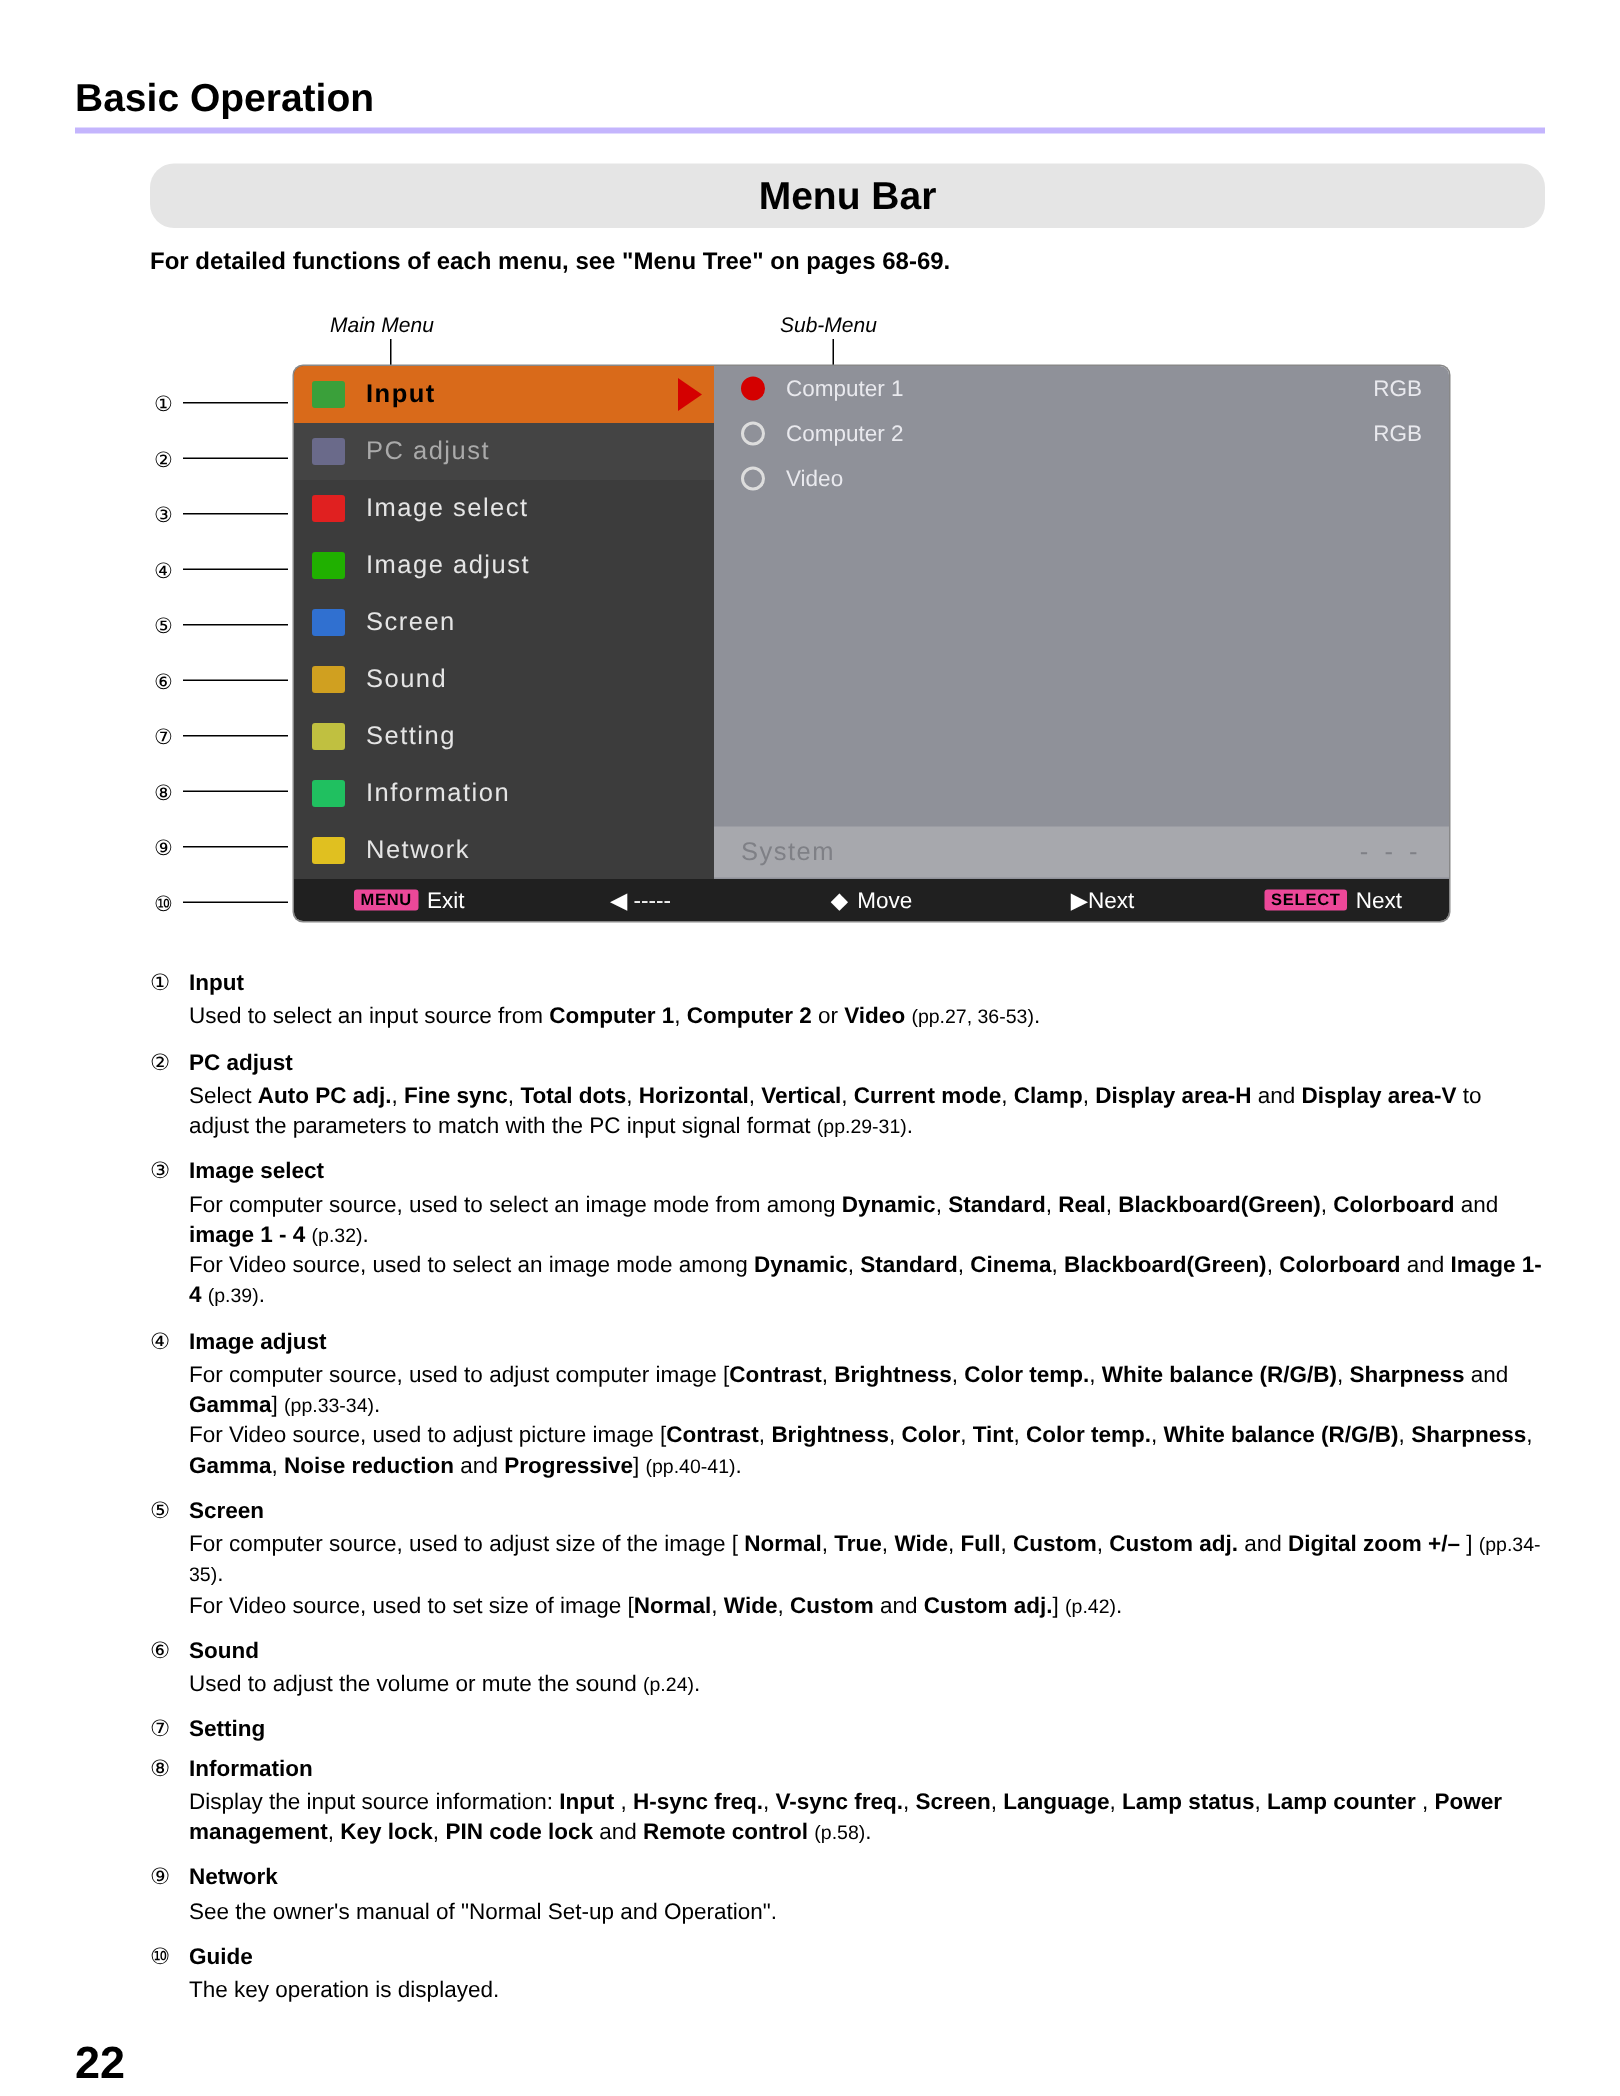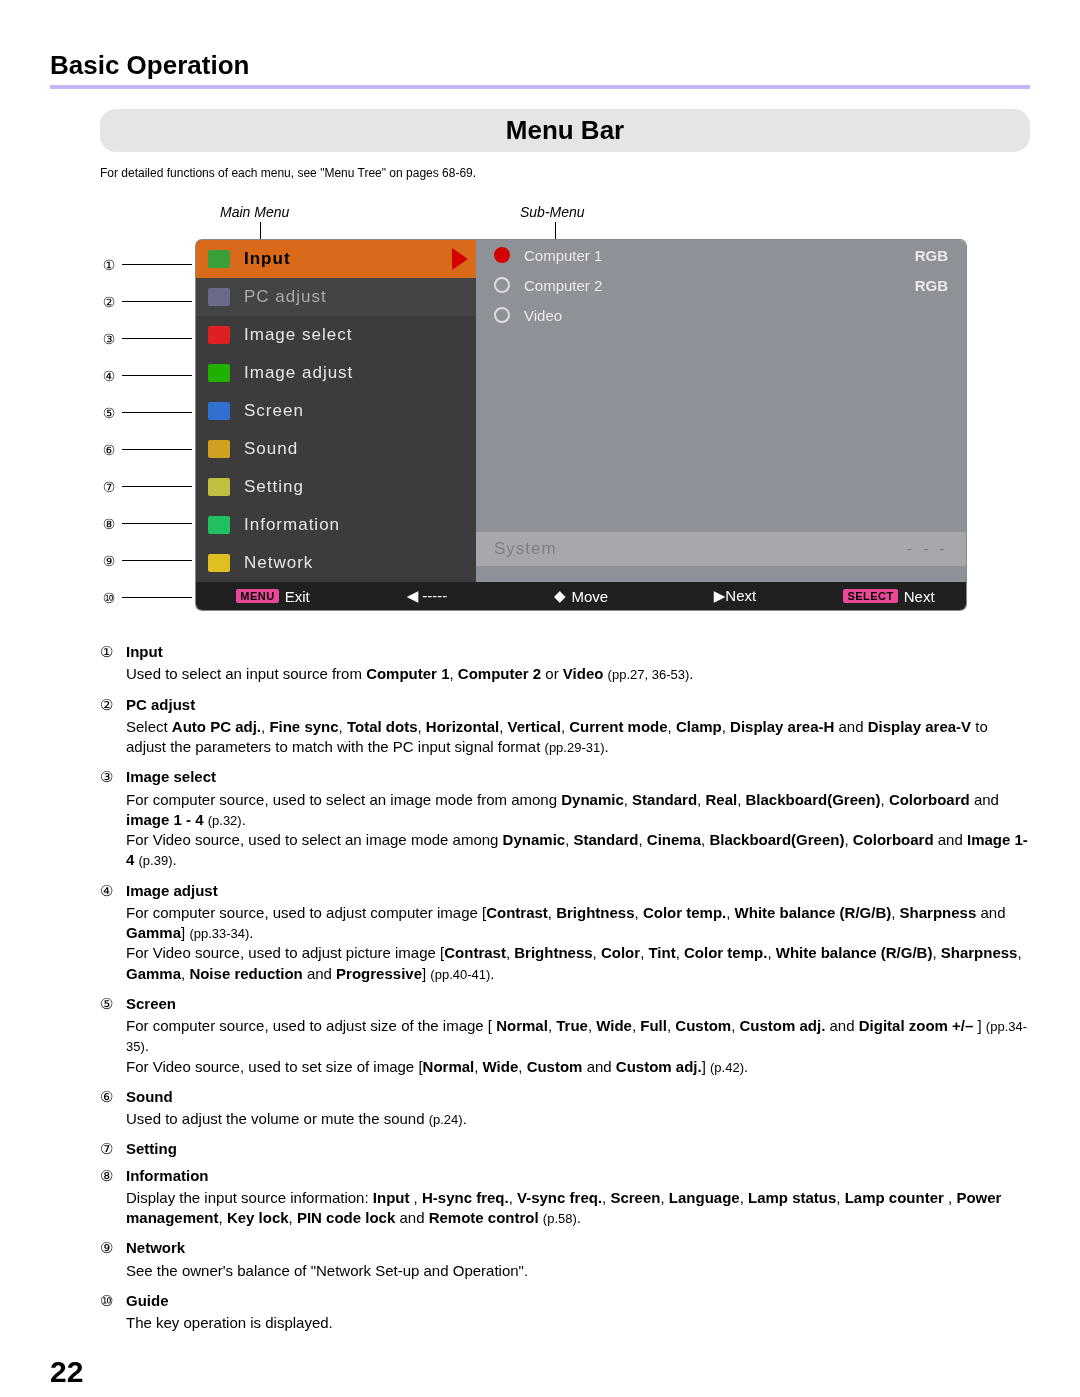--- a/index.html
+++ b/index.html
@@ -22,22 +22,23 @@
   .title-bar {
     background: #e5e5e5;
     border-radius: 16px;
     text-align: center;
     font-size: 26px;
     font-weight: bold;
     padding: 6px 0;
     margin: 0 0 14px 50px;
   }
   .intro {
-    font-size: 12px;
+    font-size: 16px;
     margin: 0 0 24px 50px;
+    font-weight: bold;
   }
   .diagram-wrap {
     position: relative;
     margin-left: 50px;
     margin-bottom: 18px;
     height: 420px;
   }
   .labels-row {
     position: absolute;
     top: 0;
@@ -147,24 +148,24 @@
     padding: 0 18px;
     color: #e9e9ee;
     font-size: 15px;
   }
   .sub-row .dot {
     width: 12px; height: 12px; border-radius: 50%;
     margin-right: 14px;
     border: 2px solid #ddd;
   }
   .sub-row .dot.filled { background: #d40000; border-color: #d40000; }
-  .sub-row .rlabel { margin-left: auto; font-weight: bold; }
+  .sub-row .rlabel { margin-left: auto; }
   .sys-row {
     position: absolute;
-    bottom: 16px;
+    bottom: 1px;
     left: 0; right: 0;
     height: 34px;
     background: #a7a8ad;
     color: #7f8086;
     display: flex;
     align-items: center;
     padding: 0 18px;
     font-size: 17px;
     letter-spacing: 1px;
   }
@@ -426,21 +427,21 @@
       <div class="desc-item">
         <div class="num">⑦</div>
         <div class="body"><span class="title">Setting</span></div>
       </div>
       <div class="desc-item">
         <div class="num">⑧</div>
         <div class="body"><span class="title">Information</span><p>Display the input source information: <b>Input</b> , <b>H-sync freq.</b>, <b>V-sync freq.</b>, <b>Screen</b>, <b>Language</b>, <b>Lamp status</b>, <b>Lamp counter</b> , <b>Power management</b>, <b>Key lock</b>, <b>PIN code lock</b> and <b>Remote control</b> <span class="smallref">(p.58)</span>.</p></div>
       </div>
       <div class="desc-item">
         <div class="num">⑨</div>
-        <div class="body"><span class="title">Network</span><p>See the owner's balance of "Network Set-up and Operation".</p></div>
+        <div class="body"><span class="title">Network</span><p>See the owner's manual of "Normal Set-up and Operation".</p></div>
       </div>
       <div class="desc-item">
         <div class="num">⑩</div>
         <div class="body"><span class="title">Guide</span><p>The key operation is displayed.</p></div>
       </div>
     </div>
 
   <div class="pageno">22</div>
 </div>
 

